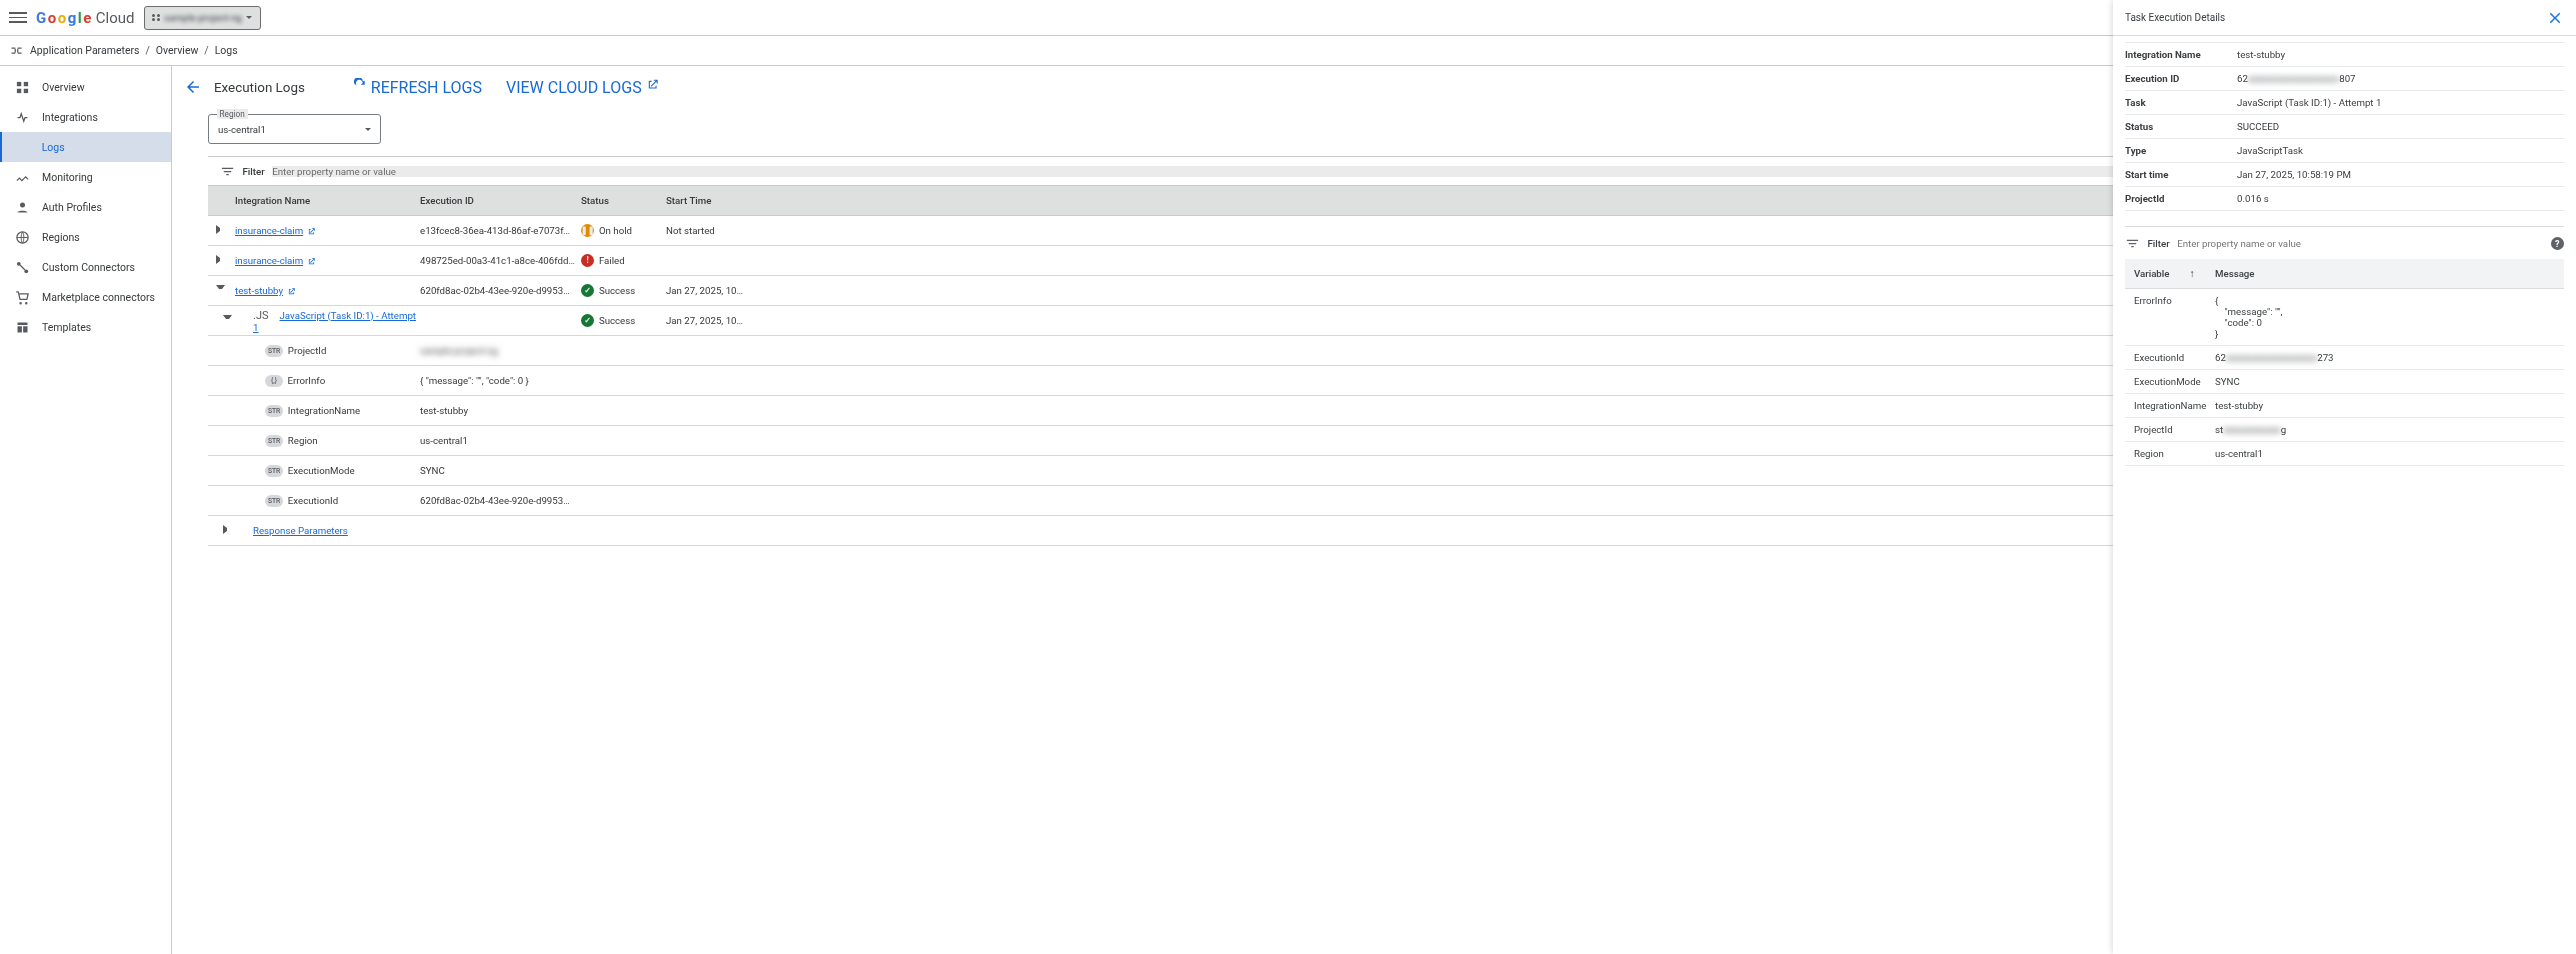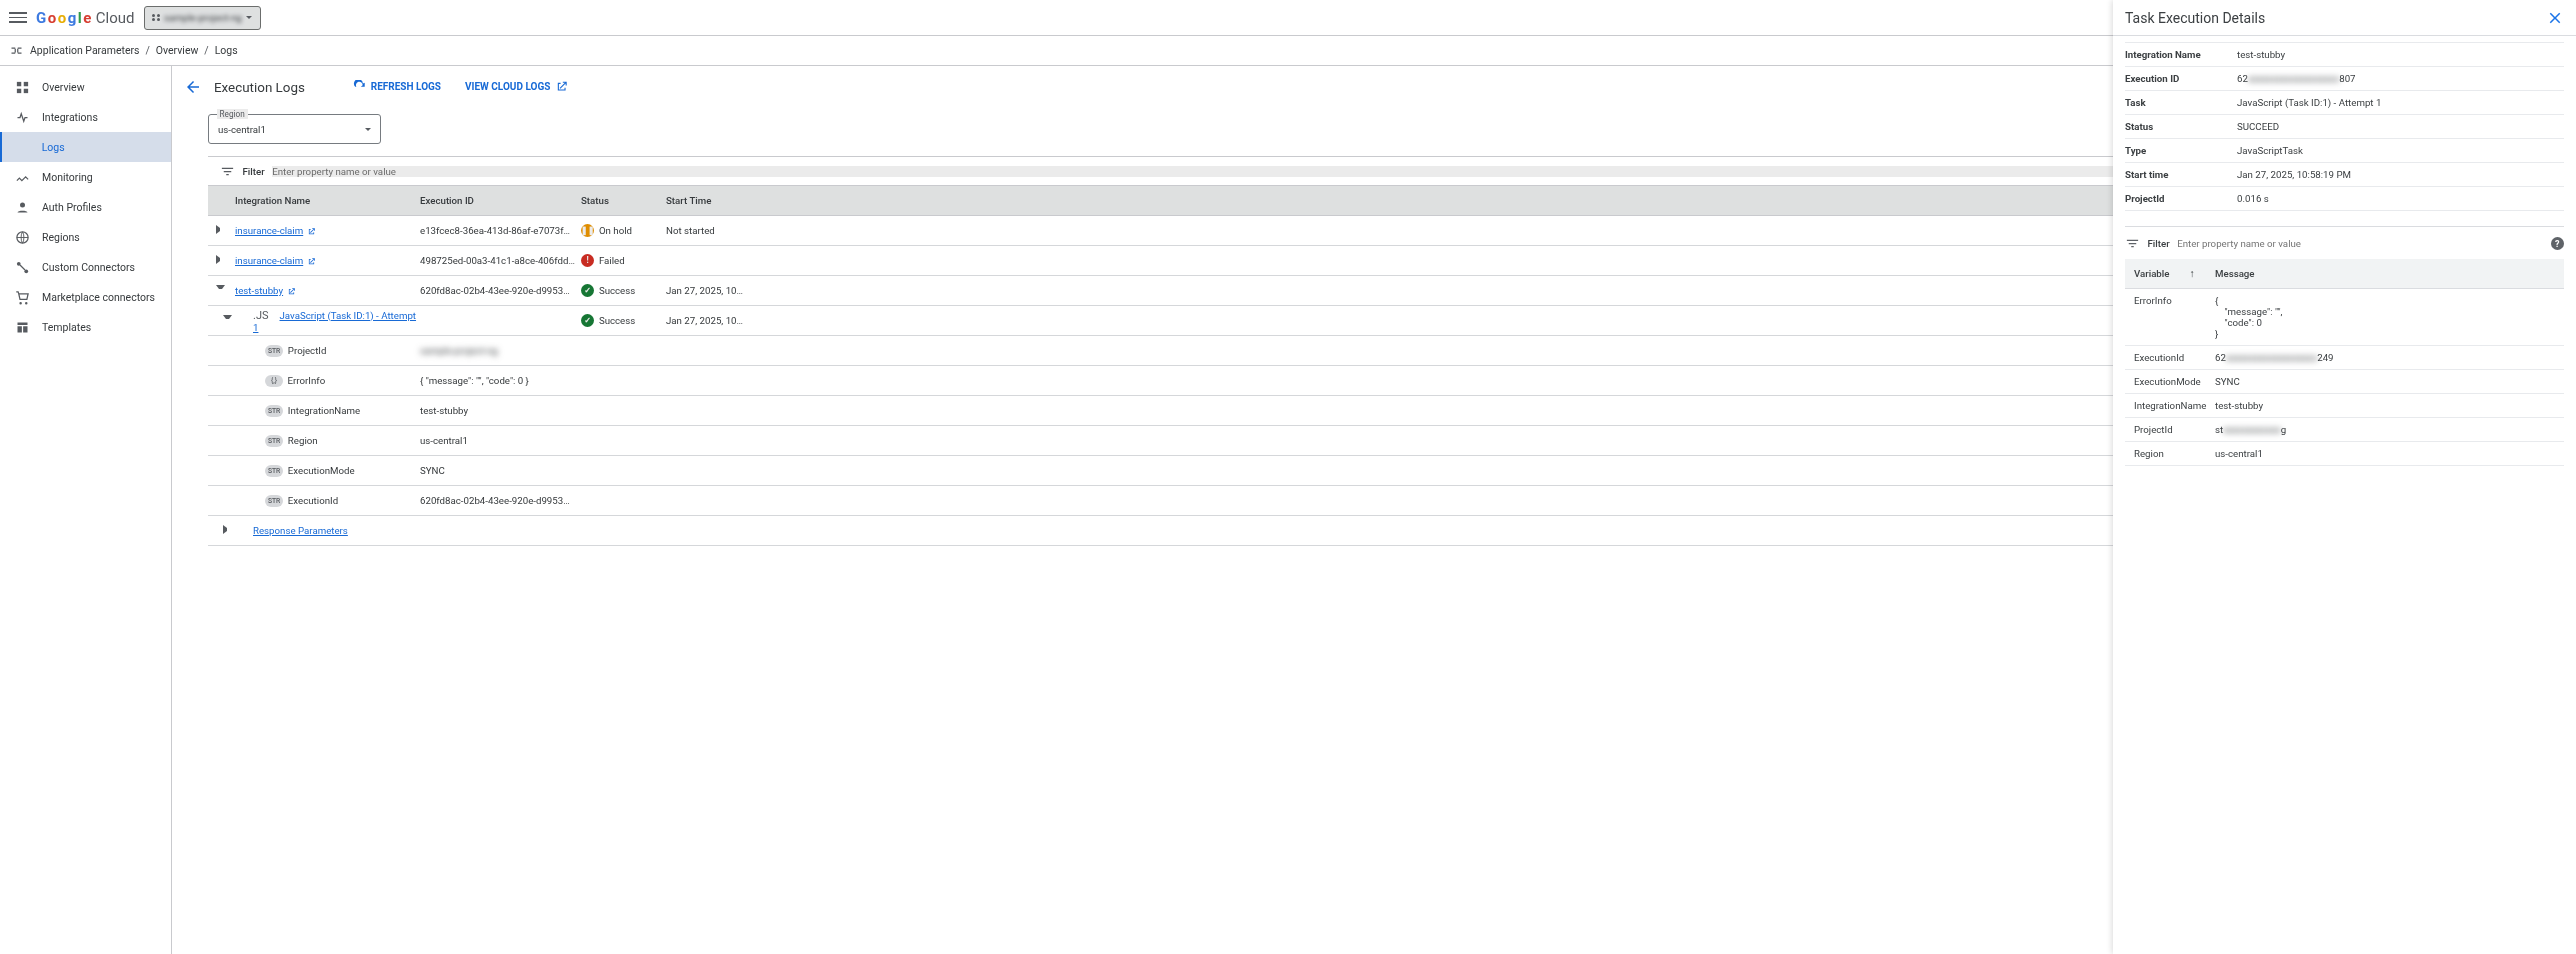--- a/index.html
+++ b/index.html
@@ -30,21 +30,21 @@
 .sidebar { width:172px; border-right:0.7px solid #dadce0; padding-top:6px;}
 .sidebar .item { display:flex; align-items:center; height:30px; padding:0 15px; gap:12px; font-size:10.5px; color:#3c4043; cursor:pointer;}
 .sidebar .item.active { background:#e8f0fe; color:#1a73e8; border-left:2.2px solid #1a73e8; padding-left:12.7px;}
 .sidebar .item svg{width:15px;height:15px;fill:#5f6368;}
 .sidebar .item.active svg{fill:#1a73e8;}
 
 .content { flex:1; overflow:auto; }
 .content-header { display:flex; align-items:center; height:42px; padding:0 12px; gap:12px;}
 .back-arrow{width:18px;height:18px;cursor:pointer;}
 .content-header h1 { font-size:13.4px; font-weight:400; flex:0 0 auto; margin-right:30px;}
-.header-btn { color:#1a73e8; font-size:10px; font-weight:700; display:flex; align-items:center; gap:4.5px; cursor:pointer; padding:4.5px 6px; text-transform:uppercase;}
+.header-btn { color:#1a73e8; font-size:16px; font-weight:400; display:flex; gap:4.5px; cursor:pointer; padding:4.5px 6px; text-transform:uppercase;}
 .header-btn svg{width:13.4px;height:13.4px;fill:#1a73e8;}
 
 .region-row { padding:6px 12px 12px 36px;}
 .region-select { position:relative; width:173px; height:30px; border:0.7px solid #80868b; border-radius:3px; display:flex; align-items:center; padding:0 9px; justify-content:space-between;}
 .region-select .label{position:absolute; top:-6px; left:7.5px; background:#fff; padding:0 3px; font-size:8.2px; color:#5f6368;}
 .region-select .chev{border-left:3.7px solid transparent;border-right:3.7px solid transparent;border-top:3.7px solid #5f6368;}
 
 .filter-bar { display:flex; align-items:center; height:30px; border-top:0.7px solid #dadce0; border-bottom:0.7px solid #dadce0; padding:0 12px; gap:7.5px; margin:0 12px 0 36px;}
 .filter-bar svg{width:15px;height:15px;}
 .filter-bar .lbl{font-weight:500;}
@@ -68,21 +68,21 @@
 .st-hold{background:#f29900;} .st-fail{background:#d93025;} .st-ok{background:#188038;}
 .badge{display:inline-flex;align-items:center;justify-content:center;min-width:18px;height:12px;border-radius:6px;background:#e8eaed;color:#5f6368;font-size:6.7px;font-weight:500;padding:0 3px;margin-right:4.5px;}
 .indent-1{padding-left:21px;}
 .indent-2{padding-left:33px;}
 .row .c-name.with-indent{display:flex;align-items:center;}
 .dim{filter:brightness(0.92);}
 
 
 .side-panel{position:fixed;top:0;right:0;width:463px;height:100vh;background:#fff;box-shadow:-1.5px 0 6px rgba(0,0,0,0.15);display:flex;flex-direction:column;}
 .panel-header{display:flex;align-items:center;justify-content:space-between;height:36px;padding:0 12px;border-bottom:0.7px solid #dadce0;}
-.panel-header h2{font-size:14px;font-weight:400;}
+.panel-header h2{font-size:10px;font-weight:400;}
 .close-x{width:18px;height:18px;cursor:pointer;color:#1a73e8;}
 .kv-table{margin:6px 12px;border-top:0.7px solid #e8eaed;}
 .kv-row{display:flex;height:24px;align-items:center;border-bottom:0.7px solid #e8eaed;}
 .kv-row .k{width:112px;font-weight:700;font-size:9.7px;}
 .kv-row .v{flex:1;font-size:9.7px;}
 .panel-filter{display:flex;align-items:center;height:30px;margin:9px 12px 0;gap:7.5px;border-top:0.7px solid #dadce0;padding-top:4.5px;}
 .panel-filter svg{width:15px;height:15px;}
 .panel-filter input{border:none;outline:none;flex:1;font-size:9.7px;}
 .help-icon{width:13.4px;height:13.4px;border-radius:50%;background:#5f6368;color:#fff;display:flex;align-items:center;justify-content:center;font-size:9px;font-weight:bold;}
 .var-table{margin:3px 12px;}
@@ -430,21 +430,21 @@
         </div>
       <div class="vc-msg">Message</div>
     </div>
     <div id="panel-vars">
         <div class="var-row">
           <div class="vc-var">ErrorInfo</div>
           <div class="vc-msg">{<br>&nbsp;&nbsp;&nbsp;&nbsp;"message":&nbsp;"",<br>&nbsp;&nbsp;&nbsp;&nbsp;"code":&nbsp;0<br>}</div>
         </div>
         <div class="var-row">
           <div class="vc-var">ExecutionId</div>
-          <div class="vc-msg"><span>62</span><span class="blur">xxxxxxxxxxxxxxxxxxx</span><span>249</span></div>
+          <div class="vc-msg"><span>62</span><span class="blur">xxxxxxxxxxxxxxxxxxx</span><span>273</span></div>
         </div>
         <div class="var-row">
           <div class="vc-var">ExecutionMode</div>
           <div class="vc-msg">SYNC</div>
         </div>
         <div class="var-row">
           <div class="vc-var">IntegrationName</div>
           <div class="vc-msg">test-stubby</div>
         </div>
         <div class="var-row">

